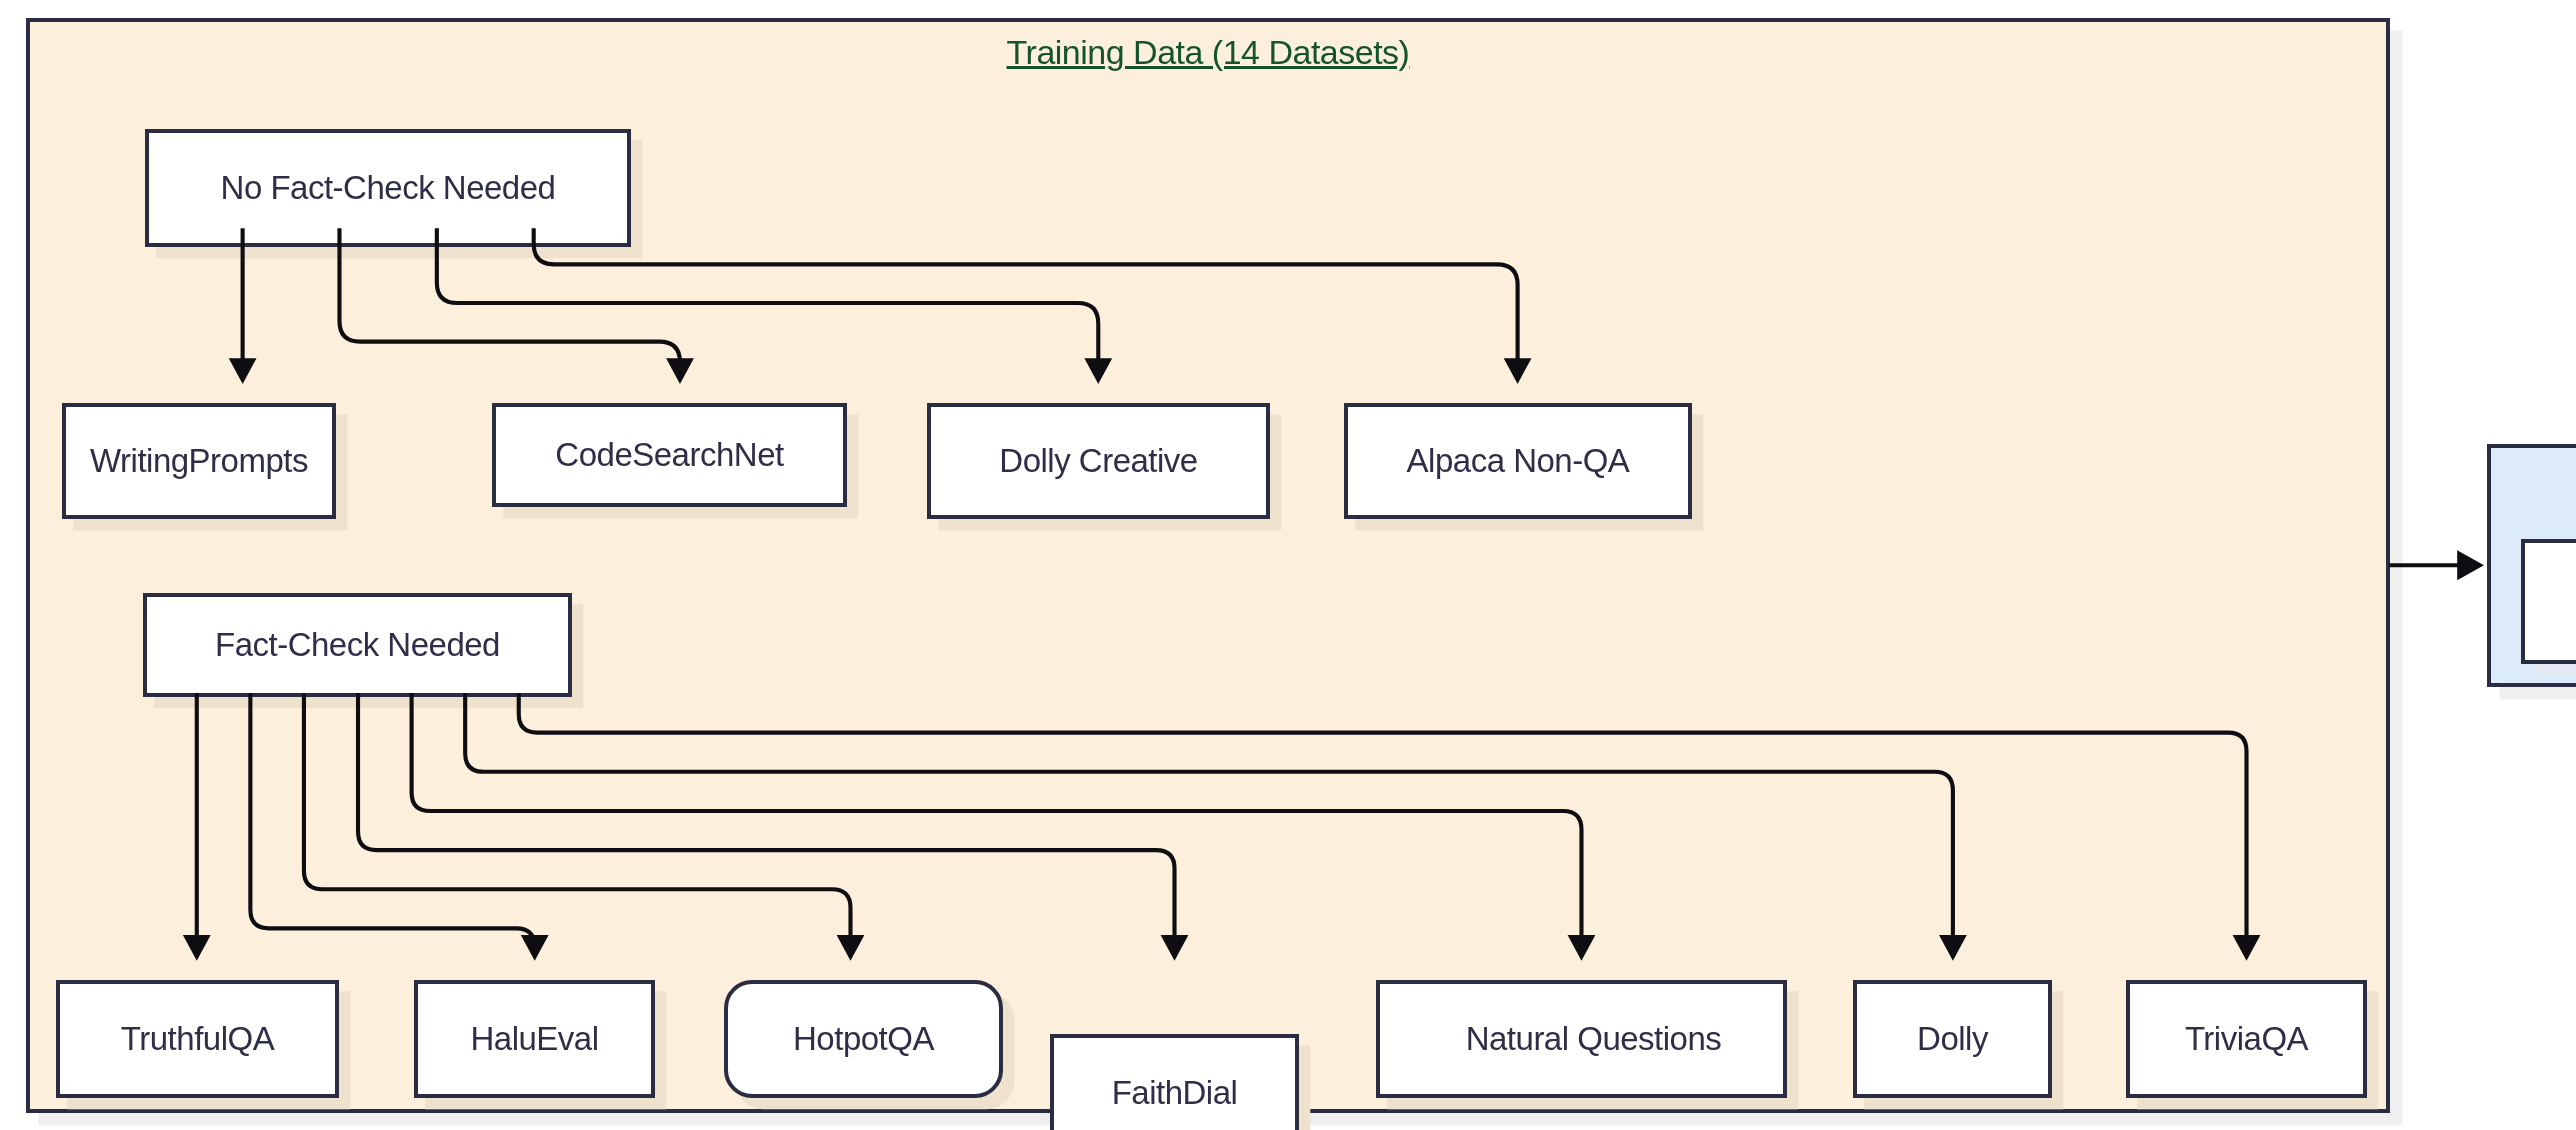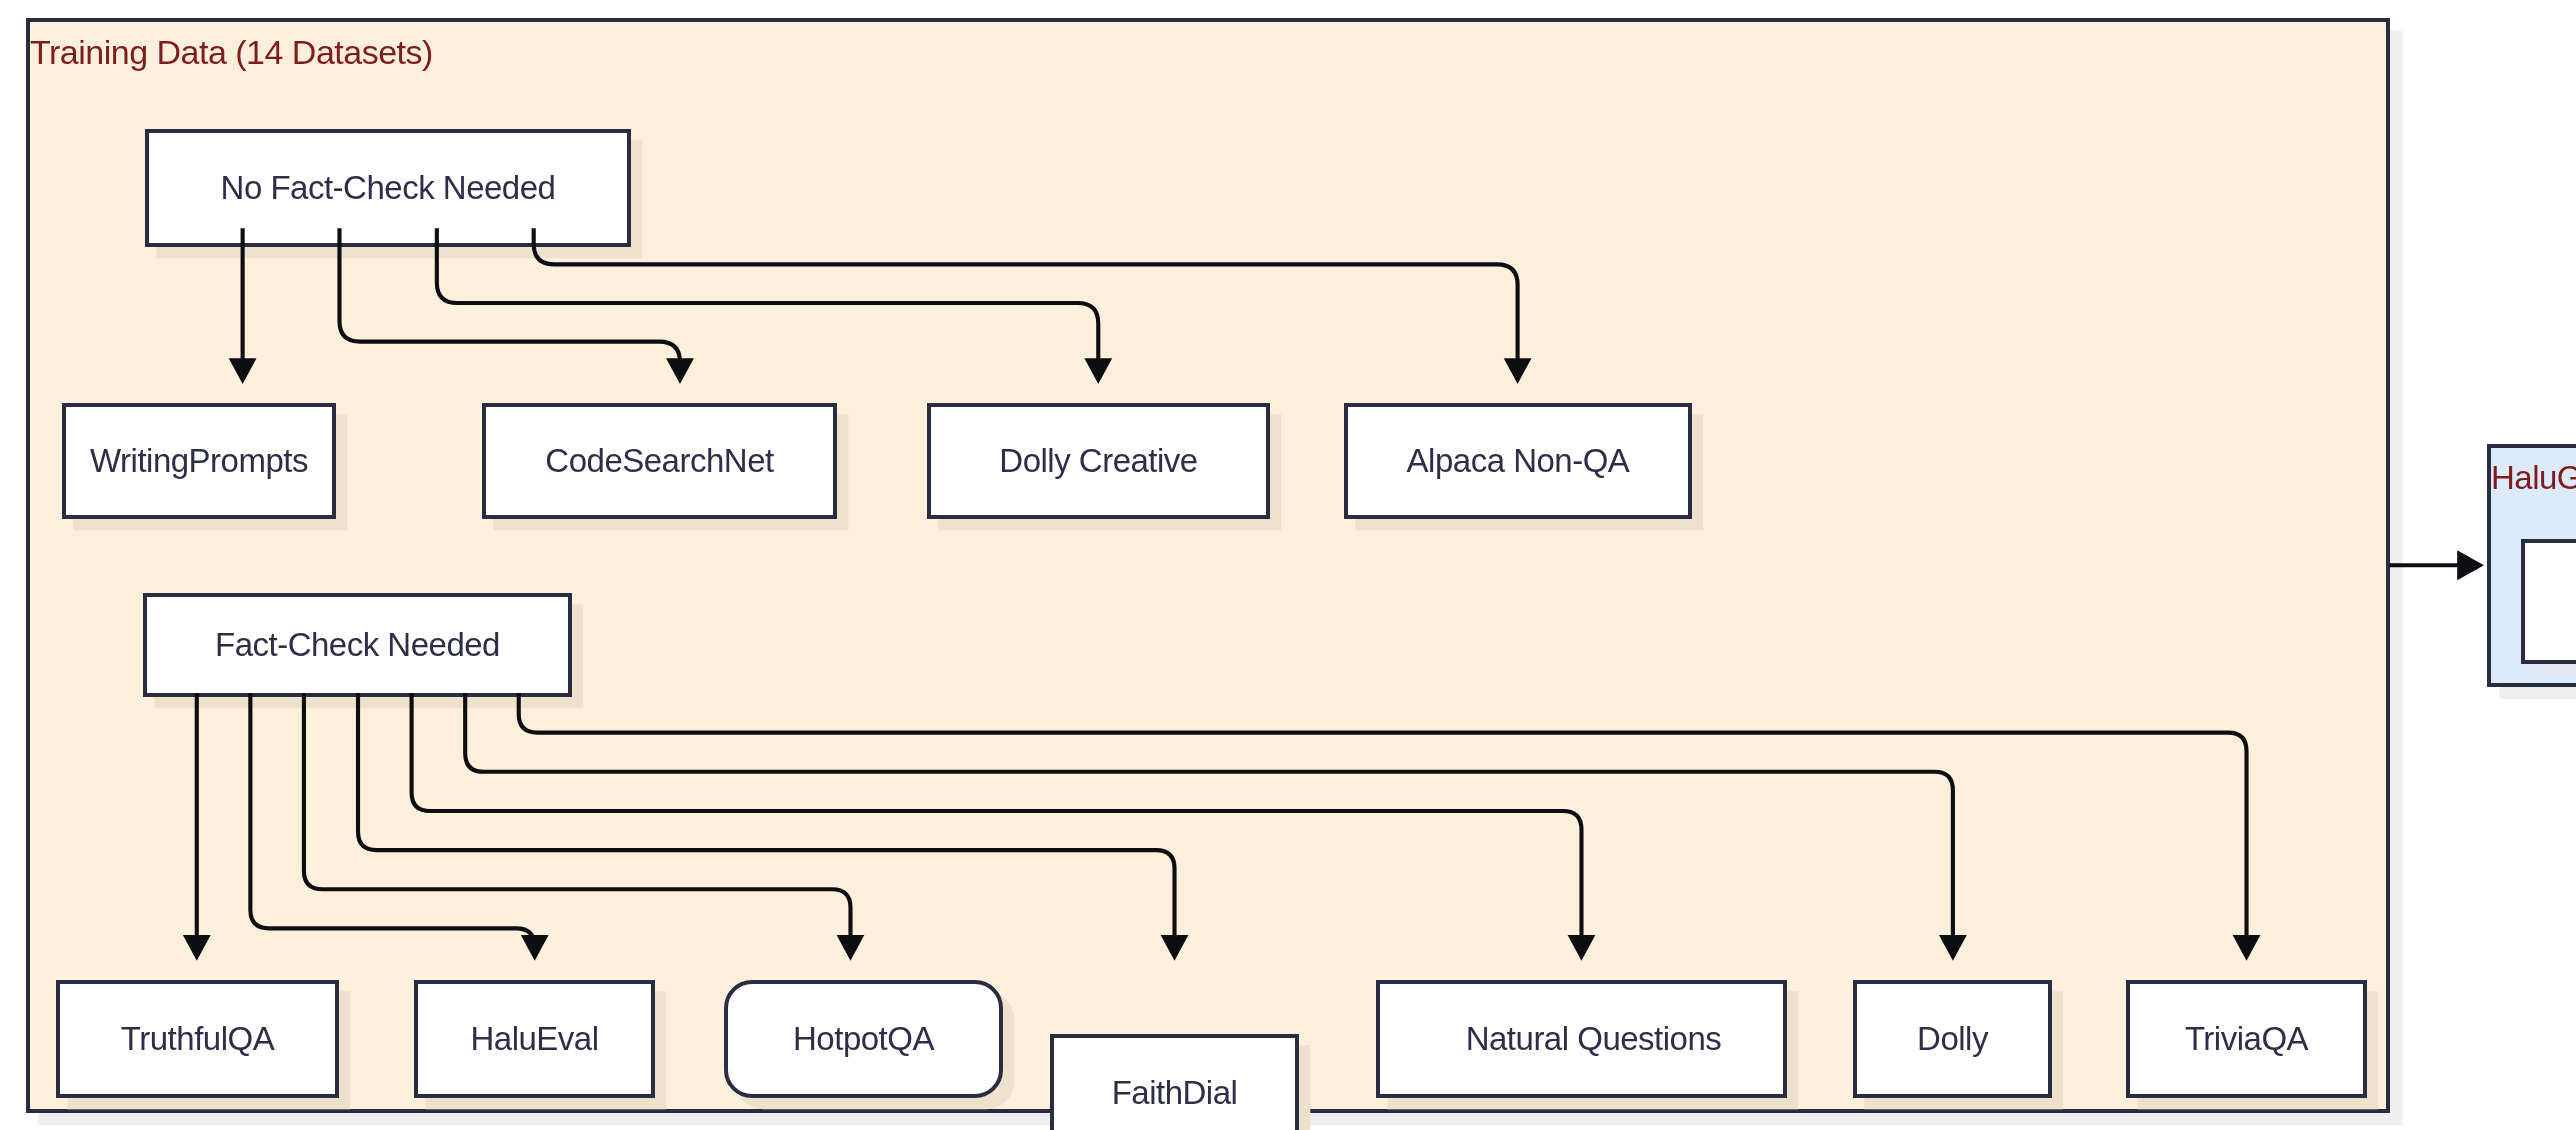--- a/index.html
+++ b/index.html
@@ -20,24 +20,26 @@
     position: absolute;
     box-sizing: border-box;
     border: 4.6px solid #2a2c42;
     box-shadow: 12.4px 12.4px 0 0 #efefef;
   }
   .bigbox .bigtitle {
     position: absolute;
     left: 0;
     top: 11.3px;
     width: 100%;
+    text-align: center;
     font-size: 34px;
     font-weight: 400;
     letter-spacing: -0.5px;
-    color: #7f1d1d;
+    color: #14532d;
+    text-decoration: underline;
   }
   
   .node {
     position: absolute;
     box-sizing: border-box;
     border: 4.1px solid #2a2c42;
     background: #ffffff;
     display: flex;
     align-items: center;
     justify-content: center;
@@ -71,21 +73,21 @@
 
   <div class="bigbox" style="left:2487px; top:444px; width:1328px; height:243px; background:#dceaf9;">
     <div class="bigtitle" style="font-size:33px;">HaluGate Sentinel</div>
   </div>
 
   <div class="node on-beige" style="left:145px; top:110px; width:486px; height:118px;">No Fact-Check Needed</div>
 
   <div class="node on-beige" style="left:143px; top:574px; width:429px; height:104px;">Fact-Check Needed</div>
 
   <div class="node on-beige" style="left:62px; top:384px; width:274px; height:116px;">WritingPrompts</div>
-  <div class="node on-beige" style="left:482px; top:384px; width:355px; height:116px;">CodeSearchNet</div>
+  <div class="node on-beige" style="left:492px; top:384px; width:355px; height:104px;">CodeSearchNet</div>
   <div class="node on-beige" style="left:927px; top:384px; width:343px; height:116px;">Dolly Creative</div>
   <div class="node on-beige" style="left:1344px; top:384px; width:348px; height:116px;">Alpaca Non-QA</div>
 
   <div class="node on-beige" style="left:56px; top:961px; width:283px; height:118px;">TruthfulQA</div>
   <div class="node on-beige" style="left:414px; top:961px; width:241px; height:118px;">HaluEval</div>
   <div class="node on-beige" style="left:724px; top:961px; width:279px; height:118px;border-radius:28px;">HotpotQA</div>
   <div class="node on-beige" style="left:1050px; top:1015px; width:249px; height:118px;">FaithDial</div>
   <div class="node on-beige" style="left:1376px; top:961px; width:411px; height:118px;padding-left:24px;">Natural Questions</div>
   <div class="node on-beige" style="left:1853px; top:961px; width:199px; height:118px;">Dolly</div>
   <div class="node on-beige" style="left:2126px; top:961px; width:241px; height:118px;">TriviaQA</div>

